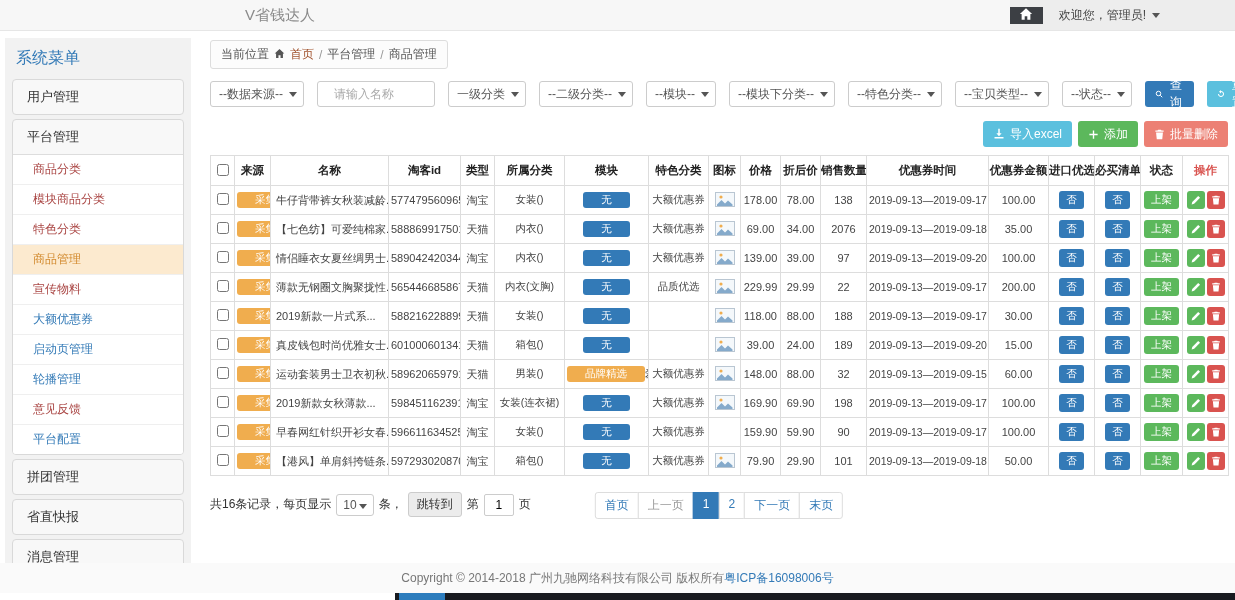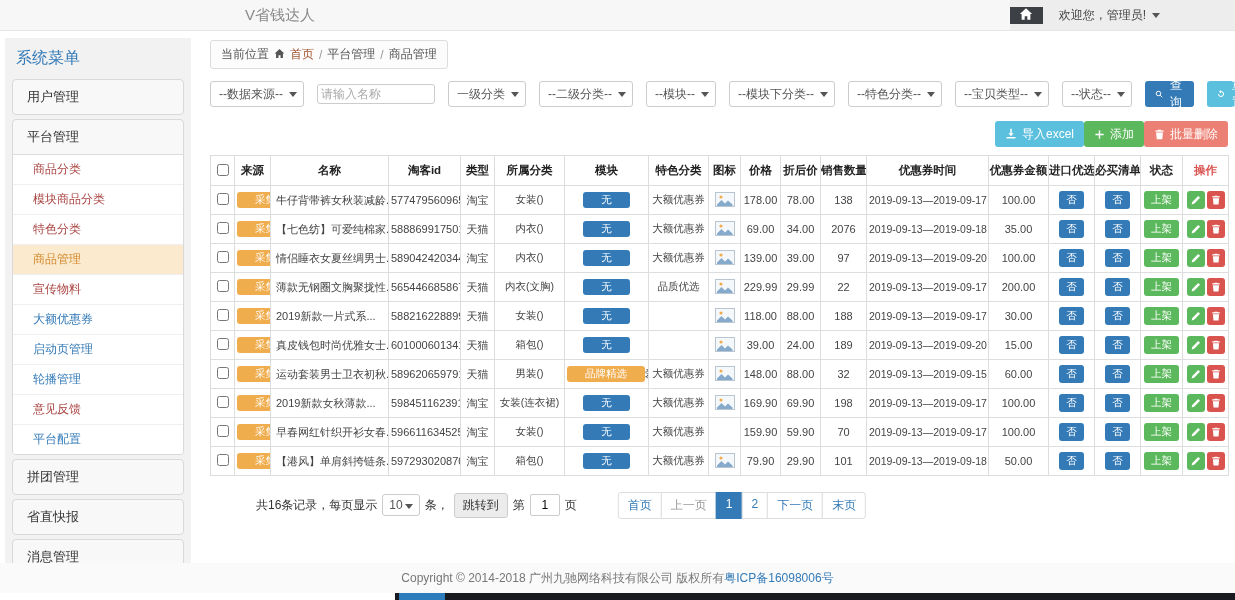--- a/index.html
+++ b/index.html
@@ -30,29 +30,29 @@
   
   .main { position:absolute; left:210px; top:40px; right:7px; }
   .breadcrumb { display:inline-flex; align-items:center; gap:5px; border:1px solid #ddd; border-radius:3px; padding:5px 10px; background:#fcfcfc; color:#555; }
   .breadcrumb a { color:#a0522d; text-decoration:none; cursor:pointer; }
   .breadcrumb .sep { color:#999; }
   .filters { display:flex; gap:13px; align-items:center; margin:12px 0 14px; flex-wrap:nowrap; }
   .fselect { position:relative; display:inline-flex; align-items:center; border:1px solid #ccc; border-radius:3px; height:26px; padding:0 20px 0 8px; color:#555; background:#fff; cursor:pointer; white-space:nowrap; }
   .fselect::after { content:''; position:absolute; right:6px; top:10px; border-left:4px solid transparent; border-right:4px solid transparent; border-top:5px solid #555; }
   .fselect.small { height:22px; padding:0 16px 0 6px; }
   .fselect.small::after { top:9px; }
-  .filter-input { height:20px; border:1px solid #ccc; border-radius:3px; padding:0 3px; width:118px; font-size:12px; color:#333; font-family:inherit; }
+  .filter-input { height:26px; border:1px solid #ccc; border-radius:3px; padding:0 16px; width:118px; font-size:12px; color:#333; font-family:inherit; }
   .filter-input::placeholder { color:#aaa; }
   .btn { height:26px; border:none; border-radius:3px; color:#fff; font-size:12px; padding:0 10px; display:inline-flex; align-items:center; gap:5px; cursor:pointer; font-family:inherit; }
   .btn svg { display:block; }
   .btn-primary { background:#337ab7; }
   .btn-info { background:#5bc0de; }
   .btn-success { background:#5cb85c; }
   .btn-danger-light { background:#ec8074; }
-  .actions { display:flex; justify-content:flex-end; gap:0; margin-bottom:8px; }
+  .actions { display:flex; justify-content:flex-end; gap:6px; margin-bottom:8px; }
   
   table { width:100%; border-collapse:collapse; table-layout:fixed; }
   th,td { border:1px solid #ddd; text-align:center; white-space:nowrap; overflow:hidden; }
   th { font-weight:bold; font-size:11.5px; padding:7px 0; color:#222; background:#fff; }
   th.op-head { color:#d9534f; }
   td { font-size:11px; padding:5px 2px; color:#444; }
   td.name-cell { text-align:left; padding-left:5px; }
   td.cat { font-size:10.5px; }
   td.c-time { font-size:10.5px; }
   .badge { display:inline-block; padding:2px 18px; border-radius:3px; color:#fff; font-size:10.5px; line-height:1.1; }
@@ -60,21 +60,21 @@
   .badge-blue { background:#337ab7; }
   .mod-text { font-size:10px; color:#333; }
   .btn-xs { display:inline-block; padding:2px 7px; border-radius:3px; color:#fff; font-size:10.5px; cursor:pointer; }
   .btn-xs.blue { background:#337ab7; }
   .btn-xs.green { background:#5cb85c; }
   .icon-btn { display:inline-flex; width:18px; height:18px; border-radius:3px; align-items:center; justify-content:center; margin:0 1px; cursor:pointer; vertical-align:middle; }
   .icon-btn.green { background:#5cb85c; }
   .icon-btn.red { background:#d9534f; }
   input[type=checkbox] { margin:0; width:12px; height:12px; cursor:pointer; }
   
-  .tfoot-row { position:relative; display:flex; align-items:center; margin-top:16px; min-height:26px;margin-left:46px; }
+  .tfoot-row { position:relative; display:flex; align-items:flex-start; margin-top:16px; min-height:26px; }
   .summary { display:flex; align-items:center; gap:5px; color:#333; }
   .jump-btn { border:1px solid #ccc; background:#ececec; border-radius:3px; padding:3px 8px; cursor:pointer; color:#333; }
   .page-input { width:30px; height:22px; border:1px solid #ccc; border-radius:2px; text-align:center; font-size:12px; font-family:inherit; }
   .pagination { position:absolute; left:50%; transform:translateX(-50%); display:flex; }
   .page-btn { border:1px solid #ddd; padding:4px 9px; color:#337ab7; background:#fff; margin-left:-1px; cursor:pointer; }
   .page-btn:first-child { border-radius:3px 0 0 3px; margin-left:0; }
   .page-btn:last-child { border-radius:0 3px 3px 0; }
   .page-btn.disabled { color:#999; cursor:default; }
   .page-btn.active { background:#337ab7; border-color:#337ab7; color:#fff; }
   
@@ -516,21 +516,21 @@
           <td><span class="badge badge-orange">采集</span></td>
           <td class="name-cell">早春网红针织开衫女春...</td>
           <td>596611634525</td>
           <td>淘宝</td>
           <td class="cat">女装()</td>
           <td><span class="badge badge-blue">无</span></td>
           <td class="cat">大额优惠券</td>
           <td></td>
           <td>159.90</td>
           <td>59.90</td>
-          <td>70</td>
+          <td>90</td>
           <td class="c-time">2019-09-13—2019-09-17</td>
           <td>100.00</td>
           <td><span class="btn-xs blue">否</span></td>
           <td><span class="btn-xs blue">否</span></td>
           <td><span class="btn-xs green">上架</span></td>
           <td><span class="icon-btn green">
               <svg width="10" height="10" viewBox="0 0 16 16" fill="#fff">
                 <path d="M11.5 1.5l3 3L5 14l-4 1 1-4z"></path>
               </svg>
             </span><span class="icon-btn red">

